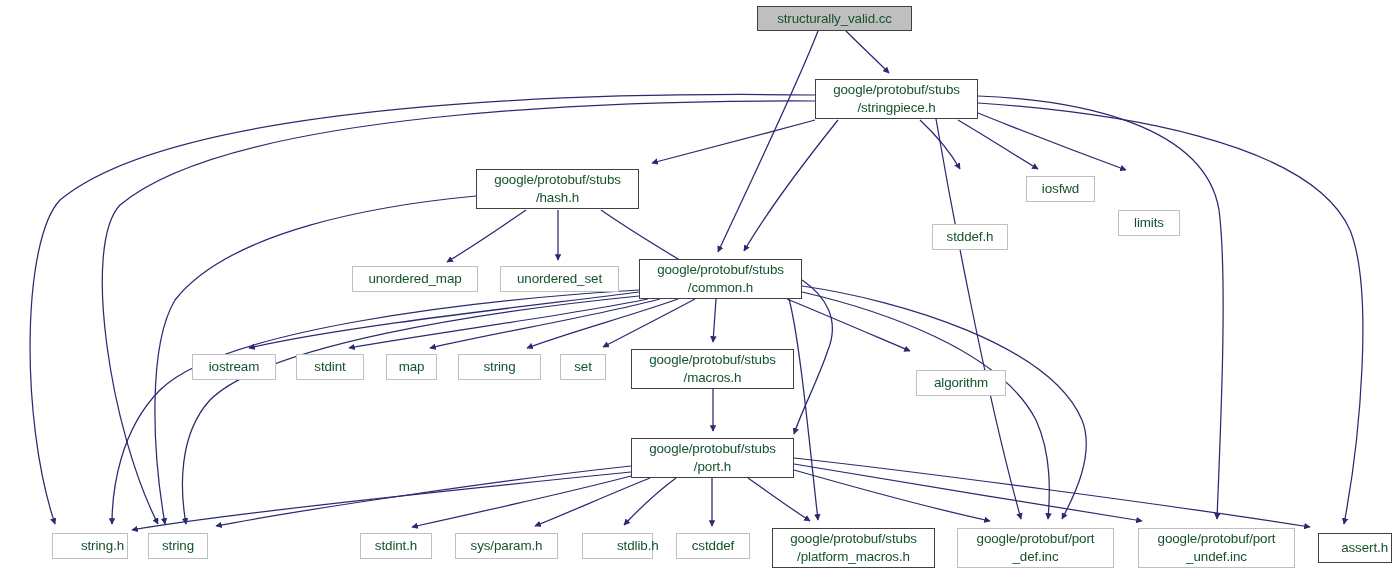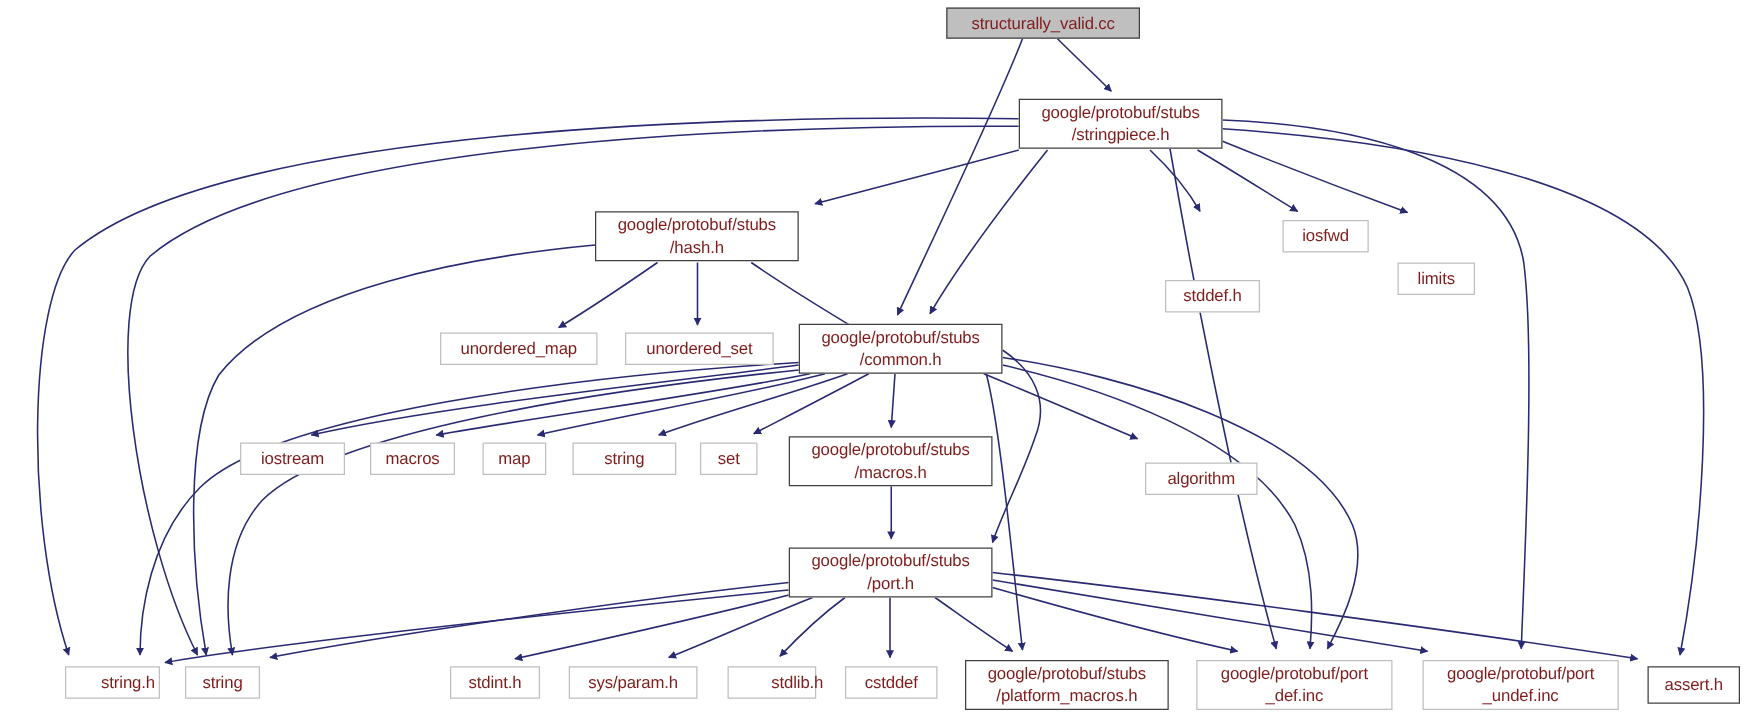--- a/index.html
+++ b/index.html
@@ -24,21 +24,21 @@
   }
   .node {
     position: absolute;
     box-sizing: border-box;
     display: flex;
     align-items: center;
     justify-content: center;
     text-align: center;
     font-size: 13.4px;
     line-height: 1.32;
-    color: #7f1d1d;
+    color: #14532d;
     background: #ffffff;
     border: 1px solid #bfbfbf;
     white-space: pre-line;
     letter-spacing: -0.1px;
     z-index: 2;
   }
   .node.header {
     border: 1.6px solid #404040;
   }
   .node.current {
@@ -155,37 +155,37 @@
       <div class="node header" style="left: 476px; top: 169px; width: 163px; height: 40px;"><span class="node-label">google/protobuf/stubs
 /hash.h</span></div>
       <div class="node" style="left: 932px; top: 176px; width: 76px; height: 26px; margin-top: 48px;"><span class="node-label">stddef.h</span></div>
       <div class="node" style="left: 1026px; top: 176px; width: 69px; height: 26px;"><span class="node-label">iosfwd</span></div>
       <div class="node" style="left: 1118px; top: 176px; width: 62px; height: 26px; margin-top: 34px;"><span class="node-label">limits</span></div>
       <div class="node" style="left: 352px; top: 266px; width: 126px; height: 26px;"><span class="node-label">unordered_map</span></div>
       <div class="node" style="left: 500px; top: 266px; width: 119px; height: 26px;"><span class="node-label">unordered_set</span></div>
       <div class="node header" style="left: 639px; top: 259px; width: 163px; height: 40px;"><span class="node-label">google/protobuf/stubs
 /common.h</span></div>
       <div class="node" style="left: 192px; top: 354px; width: 84px; height: 26px;"><span class="node-label">iostream</span></div>
-      <div class="node" style="left: 296px; top: 354px; width: 68px; height: 26px;"><span class="node-label">macros</span></div>
+      <div class="node" style="left: 296px; top: 354px; width: 68px; height: 26px;"><span class="node-label">stdint</span></div>
       <div class="node" style="left: 386px; top: 354px; width: 51px; height: 26px;"><span class="node-label">map</span></div>
       <div class="node" style="left: 458px; top: 354px; width: 83px; height: 26px;"><span class="node-label">string</span></div>
       <div class="node" style="left: 560px; top: 354px; width: 46px; height: 26px;"><span class="node-label">set</span></div>
       <div class="node header" style="left: 631px; top: 349px; width: 163px; height: 40px;"><span class="node-label">google/protobuf/stubs
 /macros.h</span></div>
       <div class="node" style="left: 916px; top: 354px; width: 90px; height: 26px; margin-top: 16px;"><span class="node-label">algorithm</span></div>
       <div class="node header" style="left: 631px; top: 438px; width: 163px; height: 40px;"><span class="node-label">google/protobuf/stubs
 /port.h</span></div>
       <div class="node" style="left: 52px; top: 533px; width: 76px; height: 26px; text-align: right;"><span class="node-label">string.h</span></div>
       <div class="node" style="left: 148px; top: 533px; width: 60px; height: 26px;"><span class="node-label">string</span></div>
       <div class="node" style="left: 360px; top: 533px; width: 72px; height: 26px;"><span class="node-label">stdint.h</span></div>
       <div class="node" style="left: 455px; top: 533px; width: 103px; height: 26px;"><span class="node-label">sys/param.h</span></div>
       <div class="node" style="left: 582px; top: 533px; width: 71px; height: 26px; padding-left: 31px;"><span class="node-label">stdlib.h</span></div>
       <div class="node" style="left: 676px; top: 533px; width: 74px; height: 26px;"><span class="node-label">cstddef</span></div>
       <div class="node header" style="left: 772px; top: 528px; width: 163px; height: 40px;"><span class="node-label">google/protobuf/stubs
 /platform_macros.h</span></div>
       <div class="node" style="left: 957px; top: 528px; width: 157px; height: 40px;"><span class="node-label">google/protobuf/port
 _def.inc</span></div>
       <div class="node" style="left: 1138px; top: 528px; width: 157px; height: 40px;"><span class="node-label">google/protobuf/port
 _undef.inc</span></div>
-      <div class="node header" style="left: 1318px; top: 533px; width: 74px; height: 30px;"><span class="node-label">assert.h</span></div>
+      <div class="node header" style="left: 1318px; top: 533px; width: 74px; height: 30px; text-align: right;"><span class="node-label">assert.h</span></div>
     </div>
 
 </div>
 
 </body></html>

